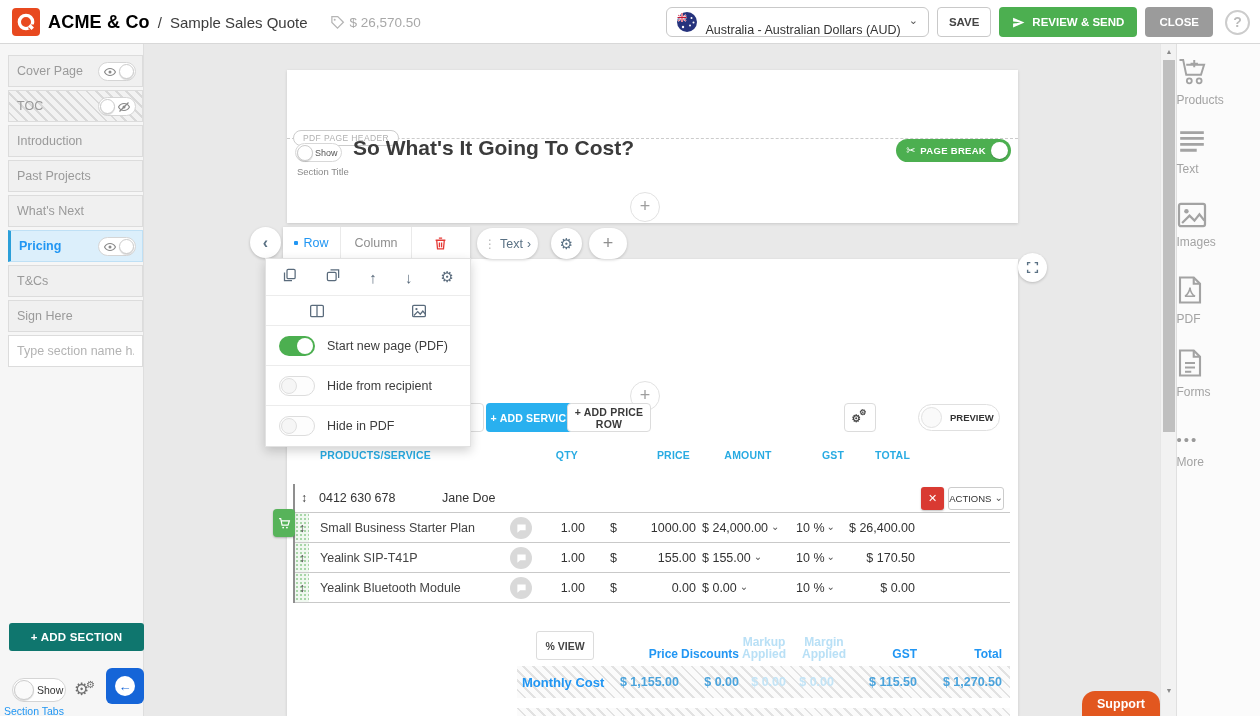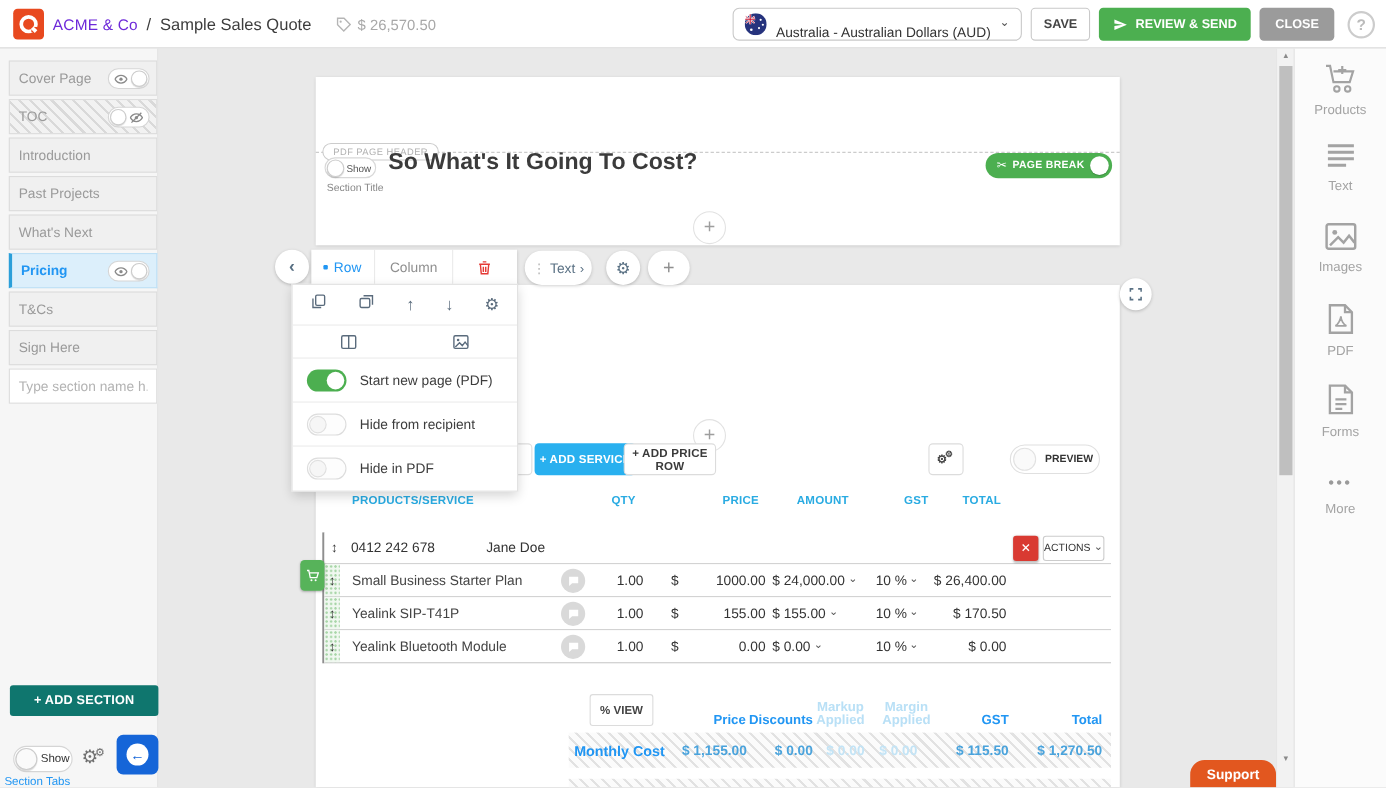--- a/index.html
+++ b/index.html
@@ -4,21 +4,21 @@
 <style>
   * { margin:0; padding:0; box-sizing:border-box; }
   html,body { width:1260px; height:716px; }
   body { font-family:"Liberation Sans","DejaVu Sans",sans-serif; background:#e9e9e9; overflow:hidden; }
   #app { position:relative; width:1260px; height:716px; background:#e9e9e9; overflow:hidden; }
 
   
   .topbar { position:absolute; left:0; top:0; width:1260px; height:44px; background:#fff; border-bottom:1px solid #d8d8d8; z-index:50; }
   .topbar-left { position:absolute; left:12px; top:0; height:44px; display:flex; align-items:center; gap:8px; }
   .logo { width:28px; height:28px; background:#e8491f; border-radius:4px; display:flex; align-items:center; justify-content:center; }
-  .brand { font-size:14px; color:#6d28d9; font-weight:400; letter-spacing:.2px; }
+  .brand { font-size:18px; color:#000000; font-weight:700; letter-spacing:.2px; }
   .doc-title { font-size:15px; color:#3c3c3c; }
   .slash { color:#3c3c3c; font-size:15px; }
   .tag-wrap { display:flex; align-items:center; gap:5px; margin-left:14px; color:#a8a8a8; }
   .tag-amount { font-size:13.5px; color:#a8a8a8; }
   .topbar-right { position:absolute; right:10px; top:0; height:44px; display:flex; align-items:center; gap:8px; }
   .currency-select { height:30px; border:1px solid #c9c9c9; border-radius:6px; background:#fff; display:flex; align-items:center; gap:8px; padding:0 10px; cursor:pointer; }
   .currency-select .lbl { font-size:12.5px; color:#333;margin-top:16px; }
   .sel-chev { font-size:11px; color:#555; margin-top:-3px; }
   .btn-save { height:30px; padding:0 11px; background:#fff; border:1px solid #c9c9c9; border-radius:4px; font-size:11.5px; font-weight:700; color:#444; cursor:pointer; }
   .btn-review { height:30px; padding:0 13px; background:#4caf50; border:none; border-radius:4px; font-size:11.5px; font-weight:700; color:#fff; display:flex; align-items:center; gap:7px; cursor:pointer; }
@@ -45,21 +45,21 @@
   .show-pill .knob { width:20px; height:20px; margin-left:1px; background:#fafafa; border:1px solid #ccc; border-radius:50%; box-shadow:0 1px 1px rgba(0,0,0,.15); }
   .show-pill .lbl { font-size:10.5px; color:#333; margin-left:3px; }
   .gears-btn { position:absolute; left:74px; top:23px; color:#6f6f6f; cursor:pointer; }
   .gears-btn .g1 { font-size:17px; } .gears-btn .g2 { font-size:10px; position:relative; top:-7px; left:-3px; }
   .collapse-btn { position:absolute; left:106px; top:12px; width:38px; height:36px; background:#1565d8; border:none; border-radius:6px; display:flex; align-items:center; justify-content:center; cursor:pointer; }
   .collapse-btn .circ { width:20px; height:20px; background:#fff; border-radius:50%; color:#1565d8; font-size:13px; font-weight:700; display:flex; align-items:center; justify-content:center; }
   .section-tabs-lbl { position:absolute; left:4px; top:49px; font-size:10.5px; color:#2196f3; }
 
   
   .rightbar { position:absolute; right:0; top:44px; width:84px; height:672px; background:#fbfbfb; border-left:1px solid #e0e0e0; z-index:10; display:flex; flex-direction:column; align-items:center; padding-top:12px; }
-  .rb-item { width:84px; height:73px; display:flex; flex-direction:column; align-items:center; justify-content:flex-start; gap:7px; color:#a3a3a3; cursor:pointer; }
+  .rb-item { width:84px; height:73px; display:flex; flex-direction:column; align-items:flex-start; justify-content:flex-start; gap:7px; color:#a3a3a3; cursor:pointer; }
   .rb-item .lbl { font-size:12px; color:#a3a3a3; }
   .rb-item svg { display:block; }
   .rb-more-dots { font-size:15px; letter-spacing:2px; color:#9a9a9a; margin-top:10px; }
 
   
   .vscroll { position:absolute; right:84px; top:44px; width:16px; height:672px; background:#f2f2f2; border-left:1px solid #e6e6e6; z-index:9; }
   .vscroll .arr { position:absolute; left:0; width:16px; text-align:center; font-size:7px; color:#8a8a8a; cursor:pointer; }
   .vscroll .thumb { position:absolute; left:2px; width:12px; top:16px; height:372px; background:#bfbfbf; cursor:pointer; }
 
   
@@ -432,21 +432,21 @@
     <div class="th r" style="left:343px; width:60px;">PRICE</div>
     <div class="th c" style="left:421px; width:80px;">AMOUNT</div>
     <div class="th c" style="left:526px; width:40px;">GST</div>
     <div class="th r" style="left:563px; width:60px;">TOTAL</div>
 
     <div class="rows-wrap">
       <div class="prow contact">
         <span class="drag-plain">
           <span class="drag-glyph">↕</span>
         </span>
-        <span class="cell-phone">0412 242 678</span>
+        <span class="cell-phone">0412 630 678</span>
         <span class="cell-person">Jane Doe</span>
         <span class="redx-btn">
           <span>✕</span>
         </span>
         <span class="actions-btn">
           <span>ACTIONS</span>
           <span class="chev-sm">⌄</span>
         </span>
       </div>
 

